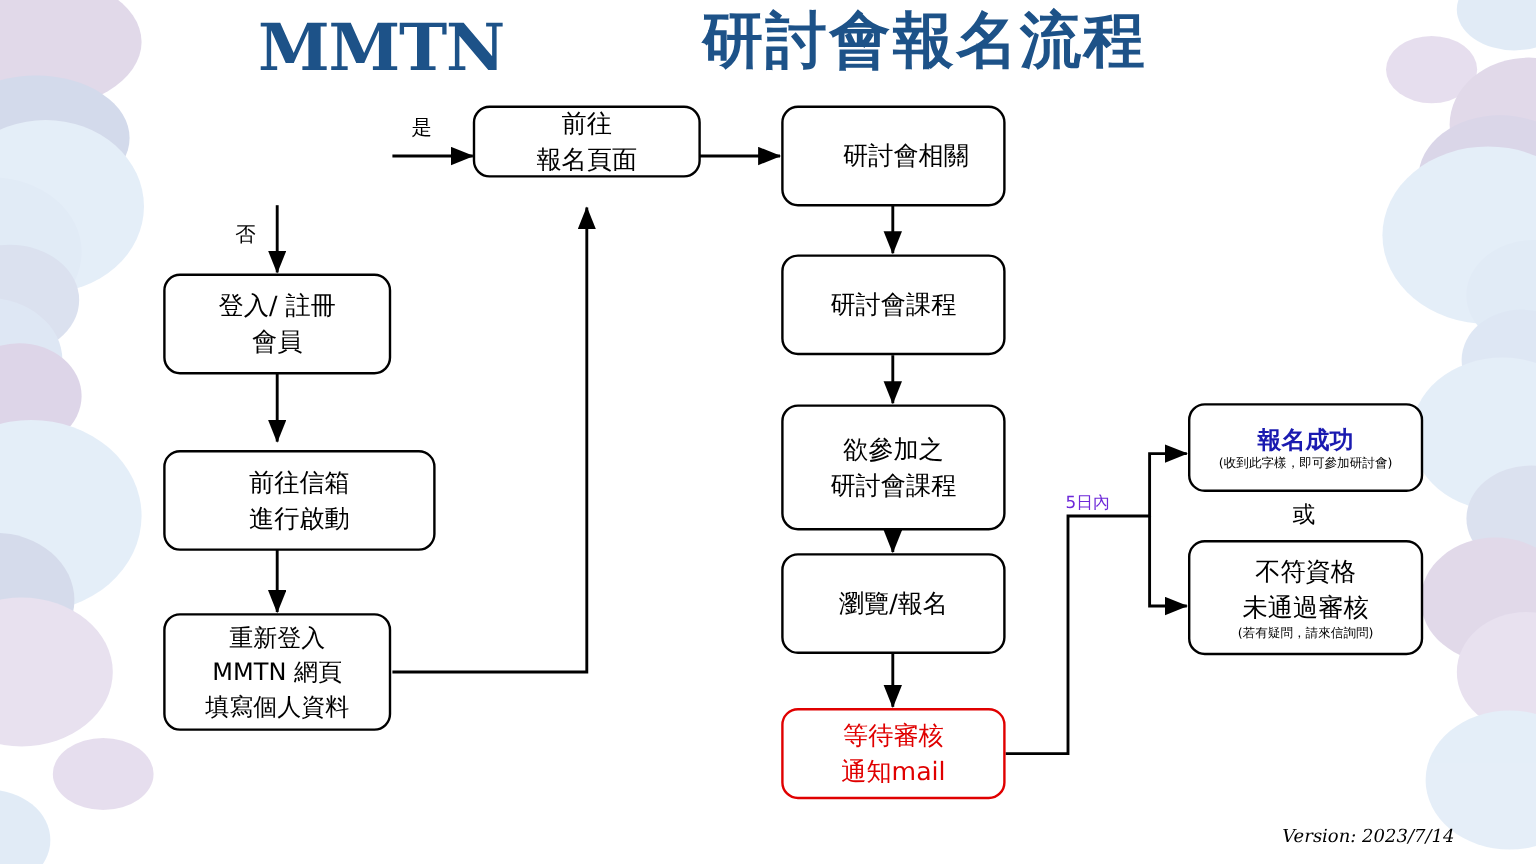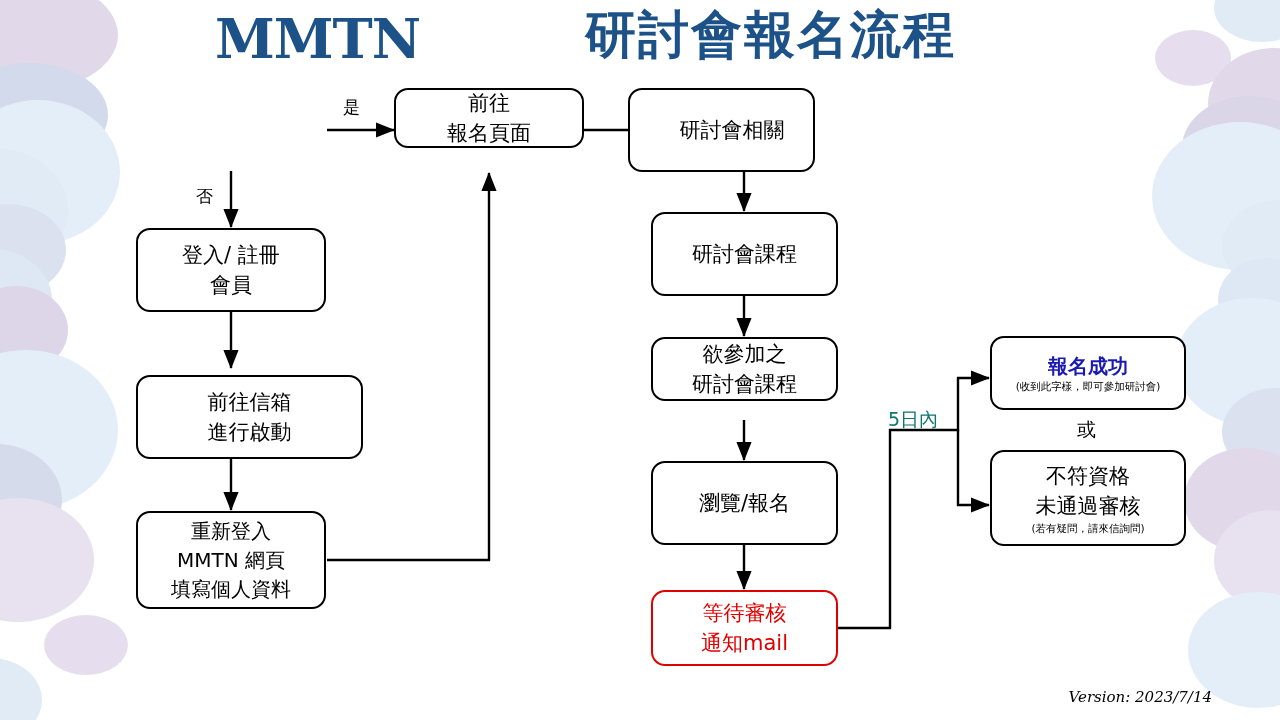--- a/index.html
+++ b/index.html
@@ -58,21 +58,21 @@
   
   #wires{position:absolute;left:0;top:0;width:1280px;height:720px;z-index:1;}
 
   .edge-label{
     position:absolute;z-index:3;font-size:17px;line-height:20px;color:#000;white-space:nowrap;
   }
   .or-label{
     position:absolute;z-index:3;font-size:19px;line-height:22px;color:#000;white-space:nowrap;
   }
   .days-label{
-    position:absolute;z-index:3;font-size:19px;line-height:22px;color:#0f766e;white-space:nowrap;
+    position:absolute;z-index:3;font-size:14px;line-height:22px;color:#6d28d9;white-space:nowrap;
   }
   .version{
     position:absolute;z-index:3;right:68px;bottom:14px;
     font-family:"DejaVu Serif","Liberation Serif",serif;
     font-style:italic;font-size:15px;color:#000;white-space:nowrap;
   }
 </style>
 </head>
 <body>
 
@@ -171,29 +171,29 @@
     <span class="ln f20">重新登入</span>
     <span class="ln f20">MMTN 網頁</span>
     <span class="ln f20">填寫個人資料</span>
   </div>
 
   <div class="node" style="left:394px;top:88px;width:190px;height:60px;">
     <span class="ln f22">前往</span>
     <span class="ln f22">報名頁面</span>
   </div>
 
-  <div class="node" style="left:628px;top:88px;width:187px;height:84px;padding-left:21px;">
+  <div class="node" style="left:651px;top:88px;width:187px;height:84px;padding-left:21px;">
     <span class="ln f22">研討會相關</span>
   </div>
 
   <div class="node" style="left:651px;top:212px;width:187px;height:84px;">
     <span class="ln f22">研討會課程</span>
   </div>
 
-  <div class="node" style="left:651px;top:337px;width:187px;height:64px;">
+  <div class="node" style="left:651px;top:337px;width:187px;height:105px;">
     <span class="ln f22">欲參加之</span>
     <span class="ln f22">研討會課程</span>
   </div>
 
   <div class="node" style="left:651px;top:461px;width:187px;height:84px;">
     <span class="ln f22">瀏覽/報名</span>
   </div>
 
   <div class="node red" style="left:651px;top:590px;width:187px;height:76px;">
     <span class="ln f22">等待審核</span>

